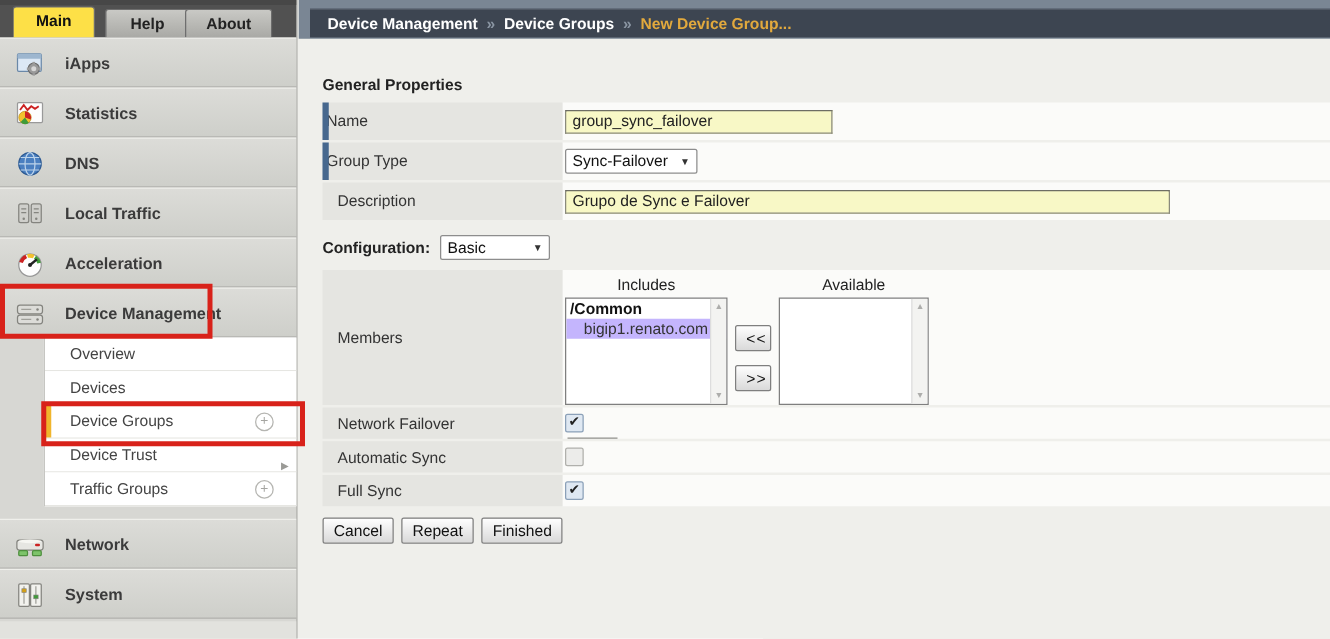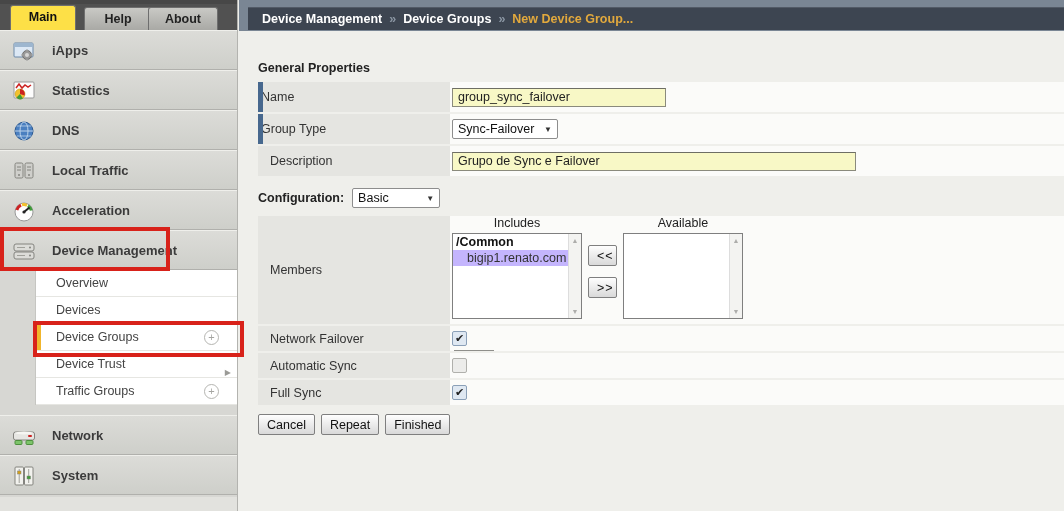--- a/index.html
+++ b/index.html
@@ -58,34 +58,34 @@
             display:flex; align-items:center; color:#333; }
   .flabel.req::before { content:""; position:absolute; left:0; top:0; bottom:0; width:5px; background:#47688e; }
   .flabel.req { padding-left:3px;text-align:center; }
   .fvalue { flex:1; background:#fbfbf9; display:flex; align-items:center; padding-left:2px; }
   .h30 { height:30px; }
   .h25 { height:25px; }
 
   .yellow-input { background:#f8f8c6; border:1px solid #8a8a7c; border-top-color:#6e6e64; height:19px;
                   font-family:"Liberation Sans",sans-serif; font-size:12.5px; color:#222; padding:0 5px; }
   #name-input { width:214px; }
-  #desc-input { width:404px; }
+  #desc-input { width:484px; }
 
   .fake-select { display:inline-flex; align-items:center; justify-content:space-between; background:#fff;
                  border:1px solid #8d8d8d; border-radius:2px; height:20px; padding:0 5px; color:#111;
                  cursor:pointer; }
   .fake-select .sel-arrow { font-size:8px; color:#333; margin-left:8px; }
   #group-type-select { width:106px; }
   #config-select { width:88px; }
 
   #config-line { display:flex; align-items:center; margin:12px 0 8px 0; }
   #config-line .cfg-label { font-weight:bold; color:#222; margin-right:8px; }
 
   
-  .members-value { align-items:flex-start; padding-top:0; }
+  .members-value { align-items:flex-end; padding-top:17px; }
   .mcol { display:flex; flex-direction:column; }
   .mcol .mtitle { text-align:center; height:17px; color:#222; }
   .listbox { position:relative; background:#fff; border:1px solid #7f7f7f; height:86px; overflow:hidden; }
   #includes-box { width:130px; }
   #available-box { width:120px; }
   .lb-scroll { position:absolute; right:0; top:0; bottom:0; width:13px; background:#f3f3f1;
                border-left:1px solid #ddd; }
   .lb-scroll .sarr { position:absolute; left:0; right:0; text-align:center; font-size:7px; color:#adadab; }
   .sarr.up { top:3px; } .sarr.dn { bottom:3px; }
   .lb-item { padding:1px 16px 1px 3px; white-space:nowrap; cursor:default; }

